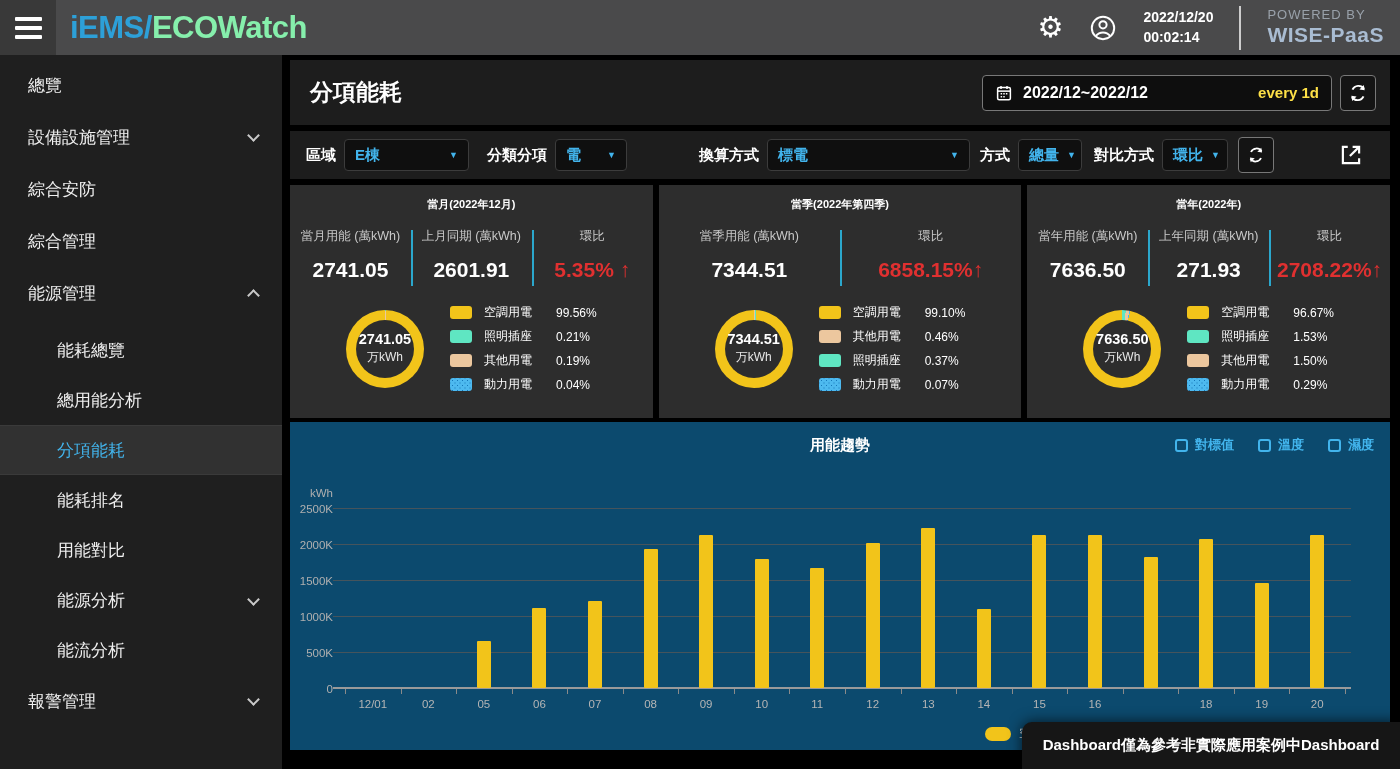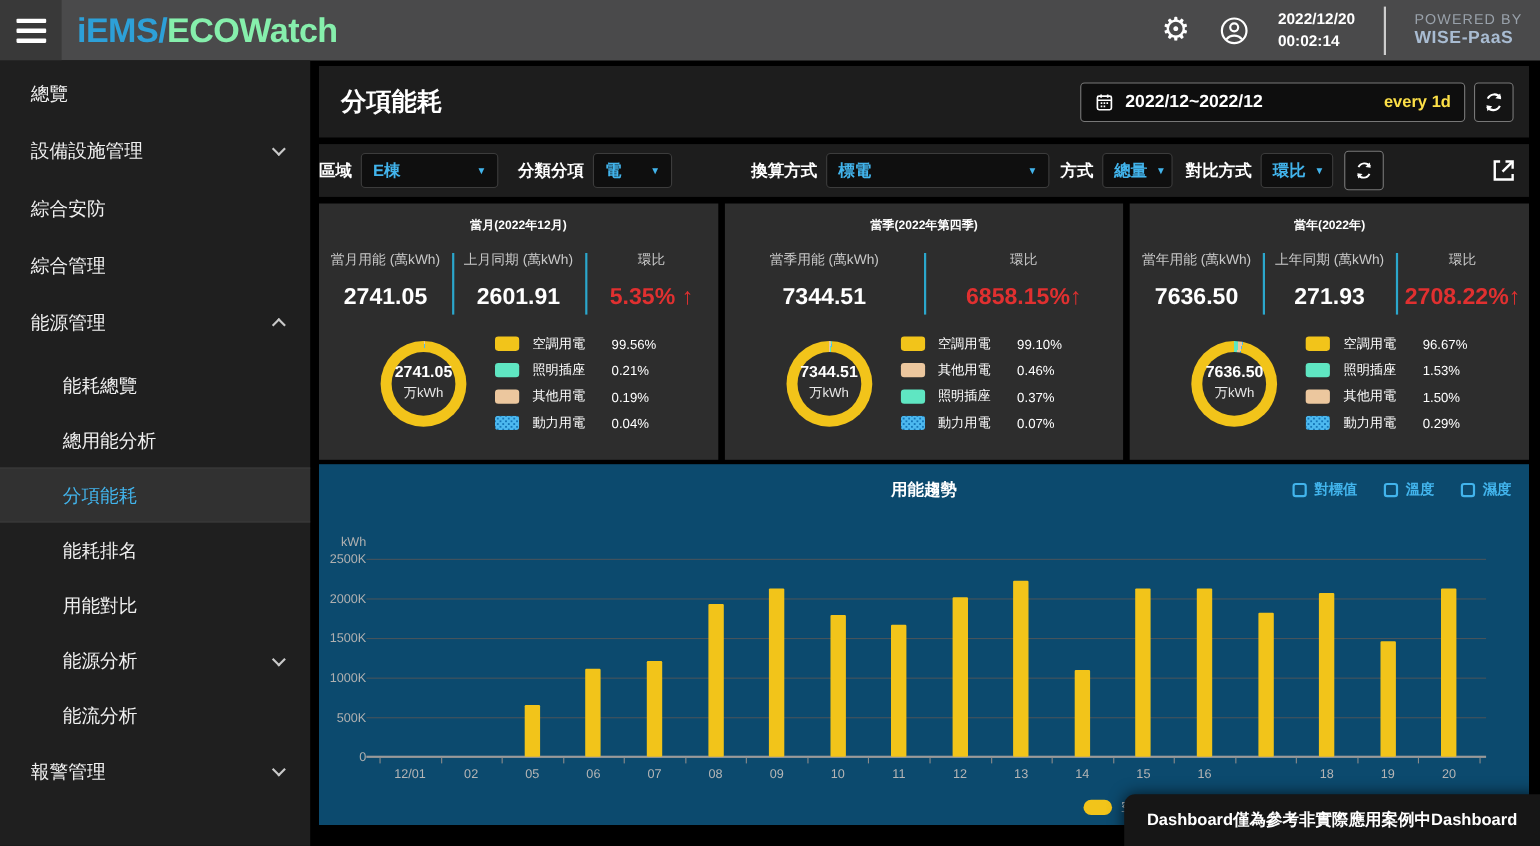--- a/index.html
+++ b/index.html
@@ -12,21 +12,21 @@
   .hamburger span { width:27px; height:4px; background:#fff; border-radius:1px; }
   .logo { margin-left:14px; font-size:31px; font-weight:bold; letter-spacing:-0.5px; white-space:nowrap; }
   .logo .p1 { color:#2da0d8; }
   .logo .p2 { color:#86efac; }
   .topbar-right { margin-left:auto; display:flex; align-items:center; gap:26px; padding-right:16px; }
   .gear { color:#fff; font-size:29px; line-height:1; cursor:pointer; }
   .datetime { color:#fff; font-weight:bold; font-size:14px; line-height:1.4; text-align:left; white-space:nowrap; }
   .tdivider { width:2px; height:44px; background:#dcdcdc; opacity:.9; }
   .powered { line-height:1.15; white-space:nowrap; }
   .powered .p { color:#99a1aa; font-size:13px; letter-spacing:1px; }
-  .powered .b { color:#a9bcd2; font-size:16px; font-weight:bold; letter-spacing:.5px; }
+  .powered .b { color:#a9bcd2; font-size:21px; font-weight:bold; letter-spacing:.5px; }
 
   
   .layout { display:flex; height:714px; }
   .sidebar { width:282px; background:#1f1f1f; padding-top:4px; flex-shrink:0; }
   .side-item { height:52px; display:flex; align-items:center; padding-left:28px; color:#f0f0f0; font-size:17px; position:relative; cursor:pointer; white-space:nowrap; }
   .side-item.sub { padding-left:57px; height:50px; }
   .side-item.first-sub { margin-top:6px; }
   .side-item.active { background:#313131; color:#42b4ec; border-top:1px solid #3a3a3a; border-bottom:1px solid #3a3a3a; }
   .chev { position:absolute; right:24px; width:9px; height:9px; border-right:2px solid #c9c9c9; border-bottom:2px solid #c9c9c9; }
   .chev.down { transform:rotate(45deg); top:20px; }
@@ -37,21 +37,21 @@
   
   .header-panel { height:65px; background:#1d1d1d; display:flex; align-items:center; padding:0 14px 0 20px; margin-bottom:6px; }
   .page-title { font-size:23px; font-weight:bold; color:#fff; }
   .range-wrap { margin-left:auto; display:flex; align-items:center; gap:8px; }
   .range-box { width:350px; height:36px; background:#0e0e0e; border:1px solid #787878; border-radius:4px; display:flex; align-items:center; padding:0 12px; cursor:pointer; }
   .range-text { color:#fff; font-size:16px; font-weight:bold; margin-left:10px; }
   .range-every { margin-left:auto; color:#fde047; font-size:15px; font-weight:bold; }
   .icon-btn { width:36px; height:36px; background:#141414; border:1px solid #787878; border-radius:4px; display:flex; align-items:center; justify-content:center; cursor:pointer; }
 
   
-  .filter-panel { height:48px; background:#1d1d1d; display:flex; align-items:center; padding:0 0; margin-bottom:6px; }
+  .filter-panel { height:48px; background:#1d1d1d; display:flex; align-items:center; padding:0 16px; margin-bottom:6px; }
   .flabel { color:#fff; font-size:15px; font-weight:bold; white-space:nowrap; }
   .dd { background:#0f0f0f; border:1px solid #3c3c3c; border-radius:4px; height:32px; display:flex; align-items:center; color:#42b4ec; font-size:15px; font-weight:bold; padding:0 10px; margin-left:8px; cursor:pointer; white-space:nowrap; }
   .dd .caret { color:#42b4ec; font-size:9px; margin-left:auto; padding-left:8px; }
   .dd-area { width:125px; } .dd-cat { width:72px; } .dd-conv { width:203px; } .dd-mode { width:64px; } .dd-cmp { width:66px; }
   .gap18 { margin-left:18px; } .gap72 { margin-left:72px; } .gap10 { margin-left:10px; } .gap12 { margin-left:12px; }
   .filter-refresh { margin-left:10px; }
   .external-btn { margin-left:auto; margin-right:10px; background:none; border:none; cursor:pointer; }
 
   
   .cards { display:flex; gap:6px; height:233px; margin-bottom:4px; }

